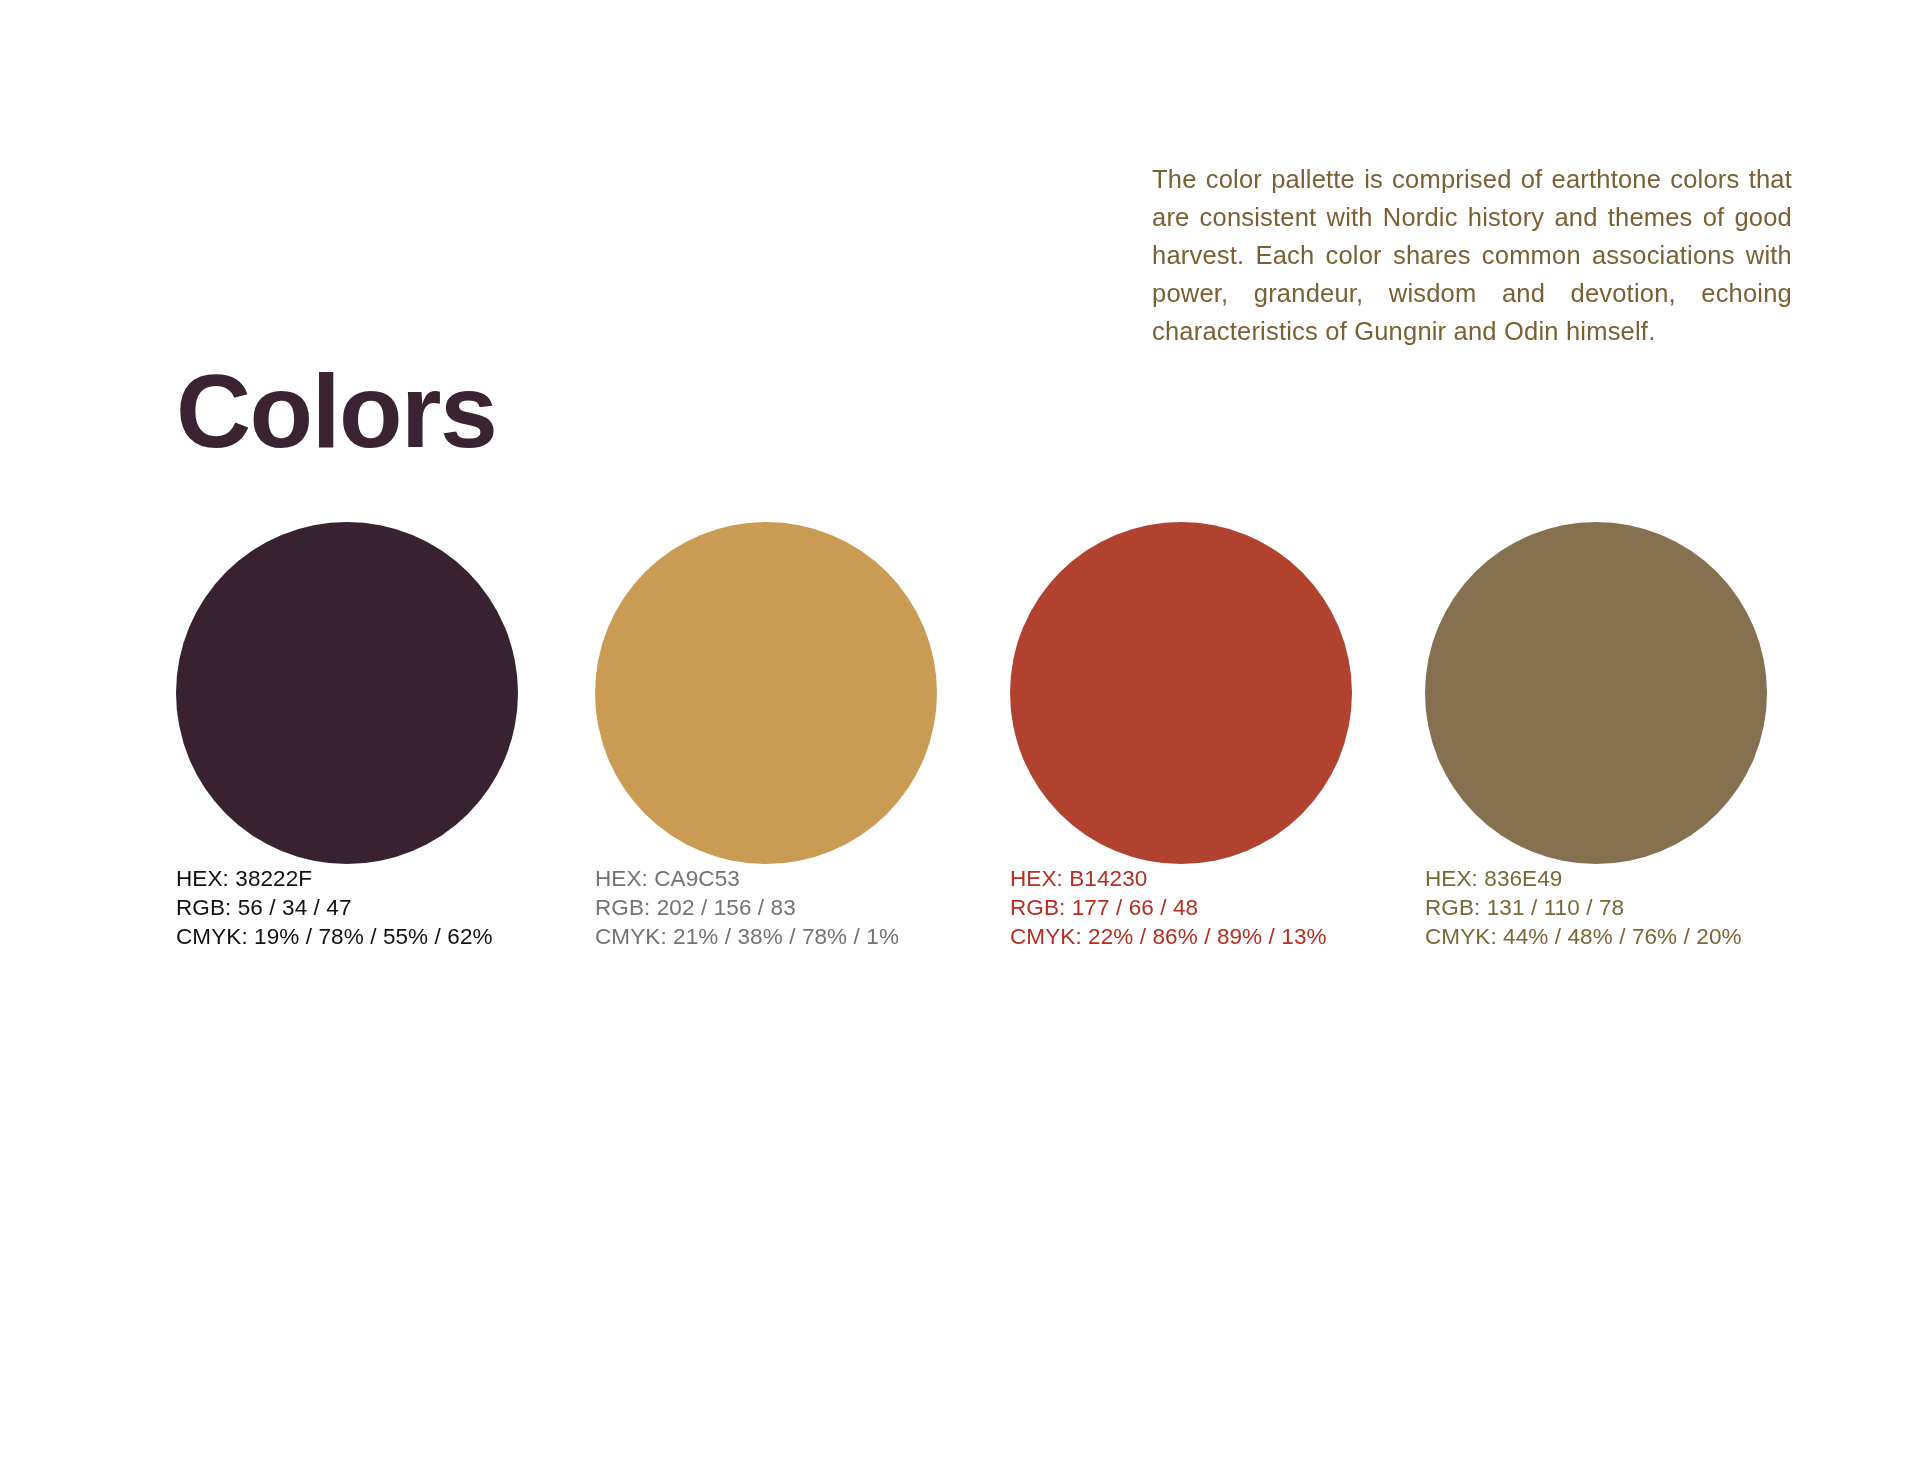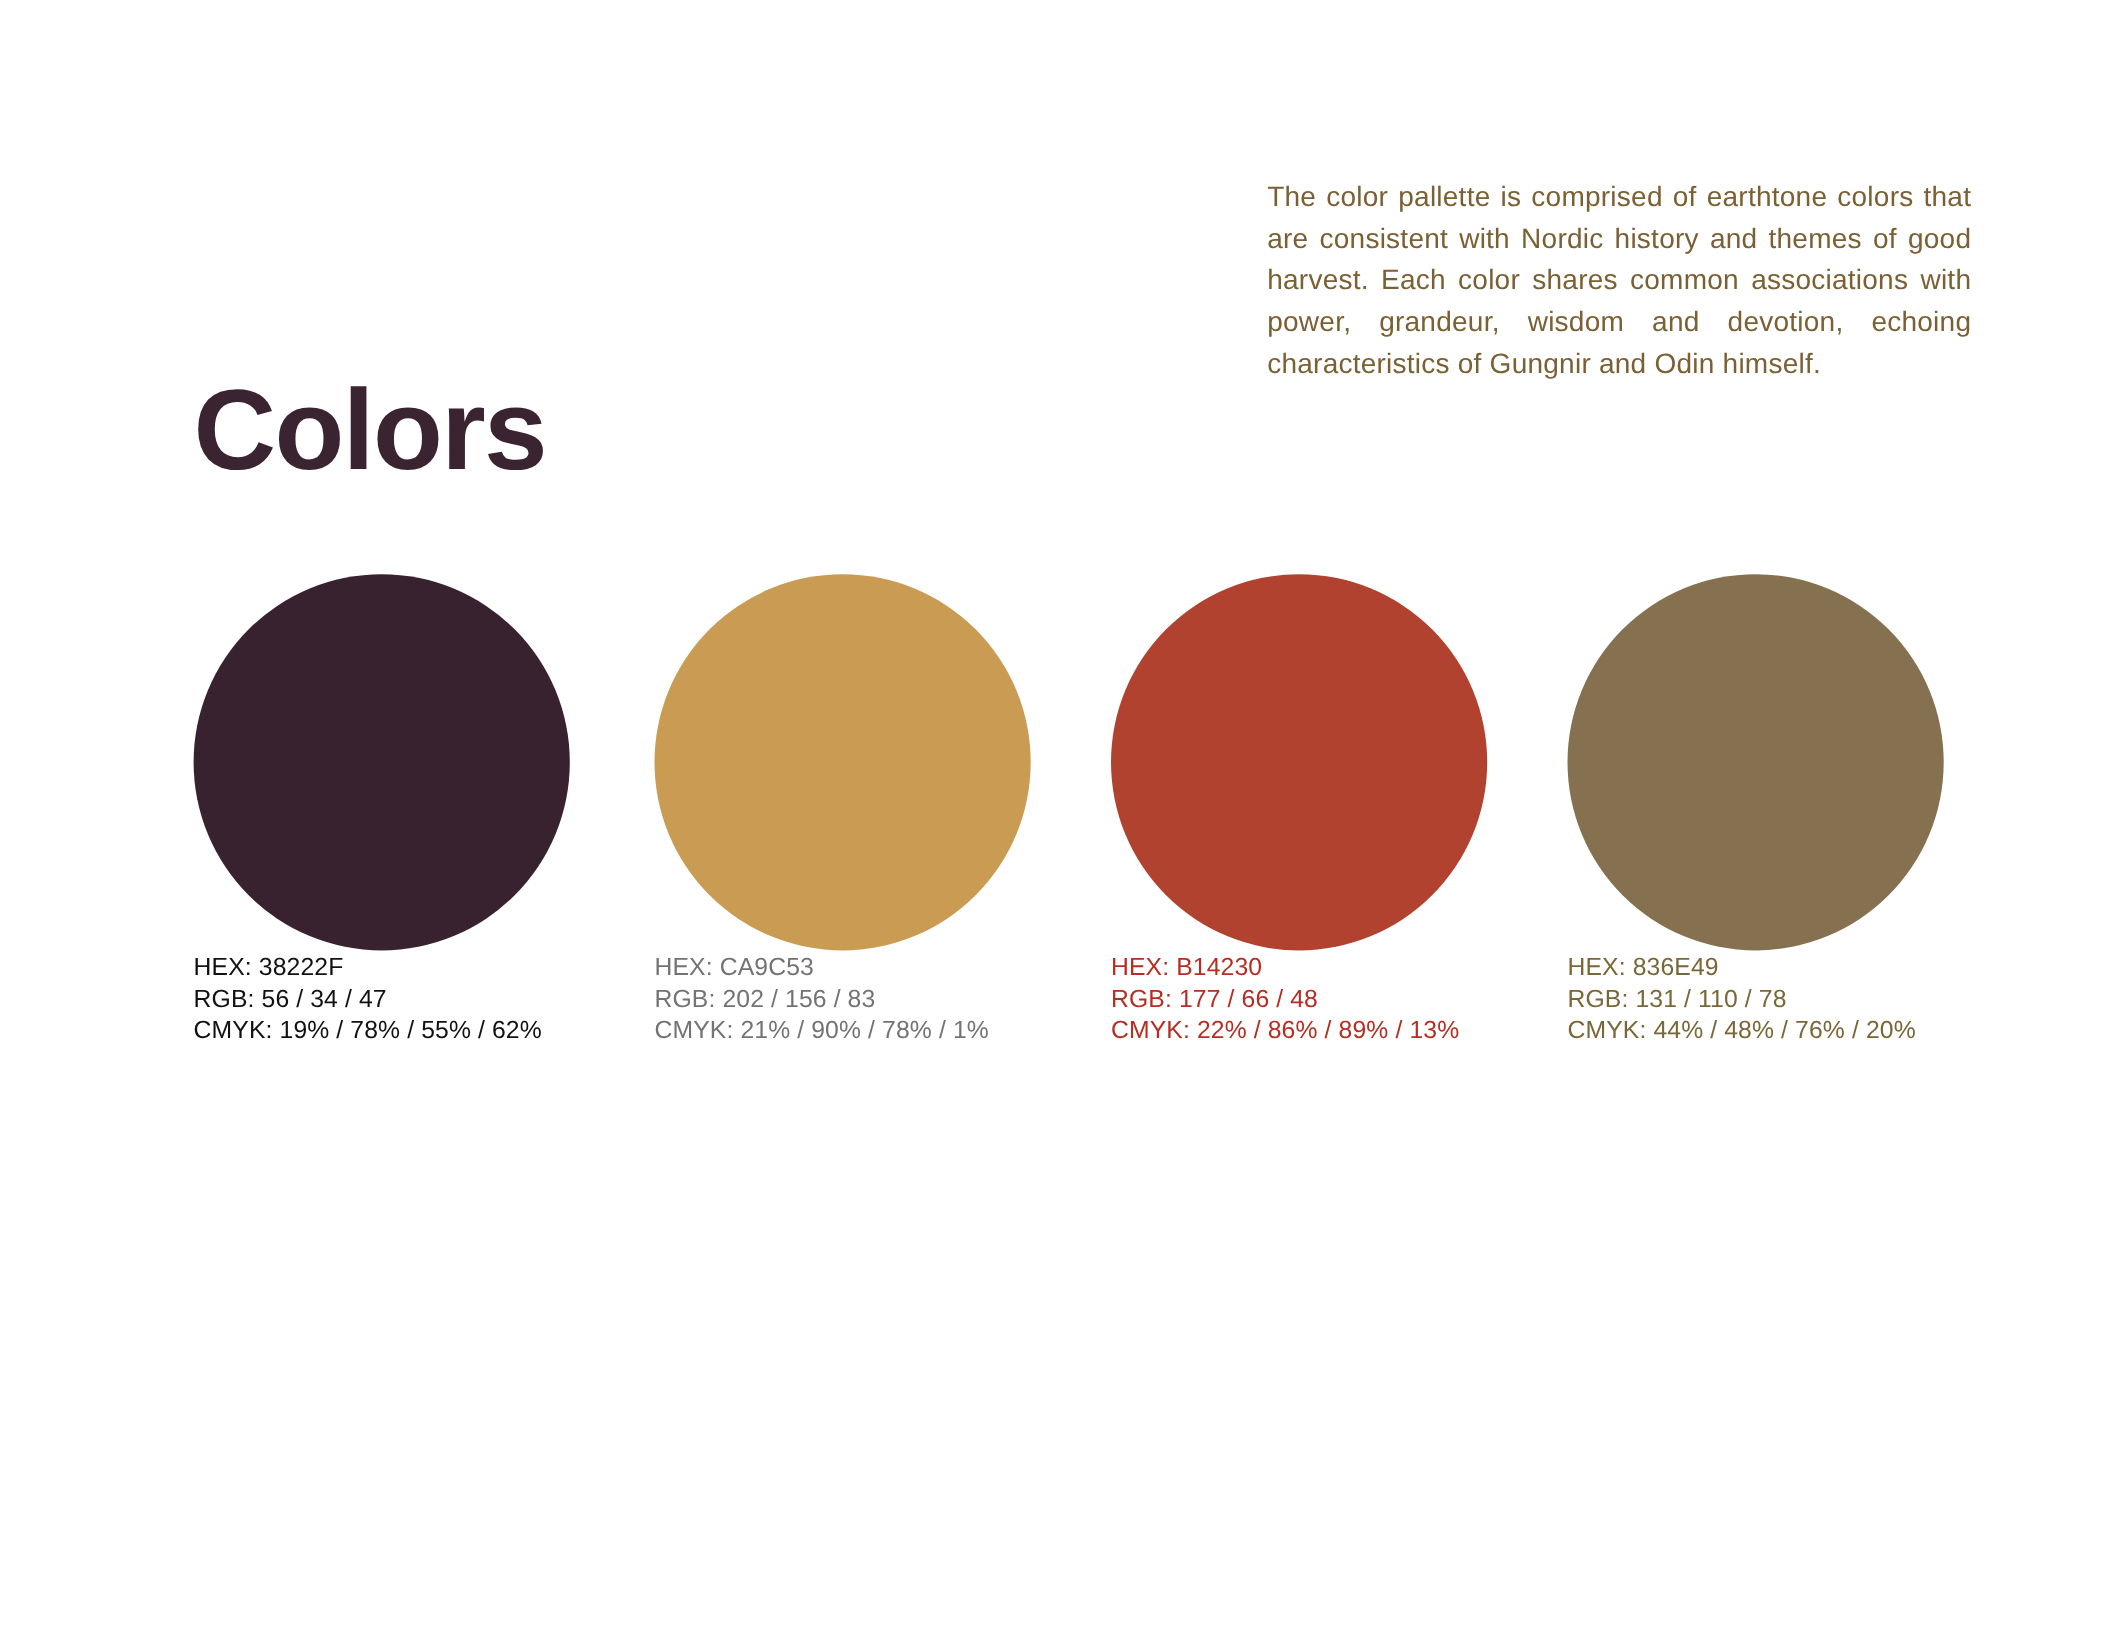--- a/index.html
+++ b/index.html
@@ -39,21 +39,21 @@
     text-align: justify;
     text-align-last: left;
     color: #7a6033;
     font-weight: 400;
   }
 
   
   .page-title {
     position: absolute;
     left: 176px;
-    top: 336px;
+    top: 356px;
     margin: 0;
     font-family: "Liberation Sans", sans-serif;
     font-size: 104px;
     line-height: 110px;
     font-weight: 700;
     letter-spacing: -1.5px;
     color: #3b2432;
   }
 
   
@@ -112,21 +112,21 @@
         <span class="line">RGB: 56 / 34 / 47</span>
         <span class="line">CMYK: 19% / 78% / 55% / 62%</span>
       </div>
     </div>
 
     <div class="swatch swatch-2">
       <div class="swatch-circle" style="background-color: rgb(202, 156, 83);"></div>
       <div class="swatch-info" style="color: #737373;">
         <span class="line">HEX:  CA9C53</span>
         <span class="line">RGB: 202 / 156 / 83</span>
-        <span class="line">CMYK: 21% / 90% / 78% / 1%</span>
+        <span class="line">CMYK: 21% / 38% / 78% / 1%</span>
       </div>
     </div>
 
     <div class="swatch swatch-3">
       <div class="swatch-circle" style="background-color: rgb(177, 66, 48);"></div>
       <div class="swatch-info" style="color: rgb(181, 46, 33);">
         <span class="line">HEX:  B14230</span>
         <span class="line">RGB: 177 / 66 / 48</span>
         <span class="line">CMYK: 22% / 86% / 89% / 13%</span>
       </div>

